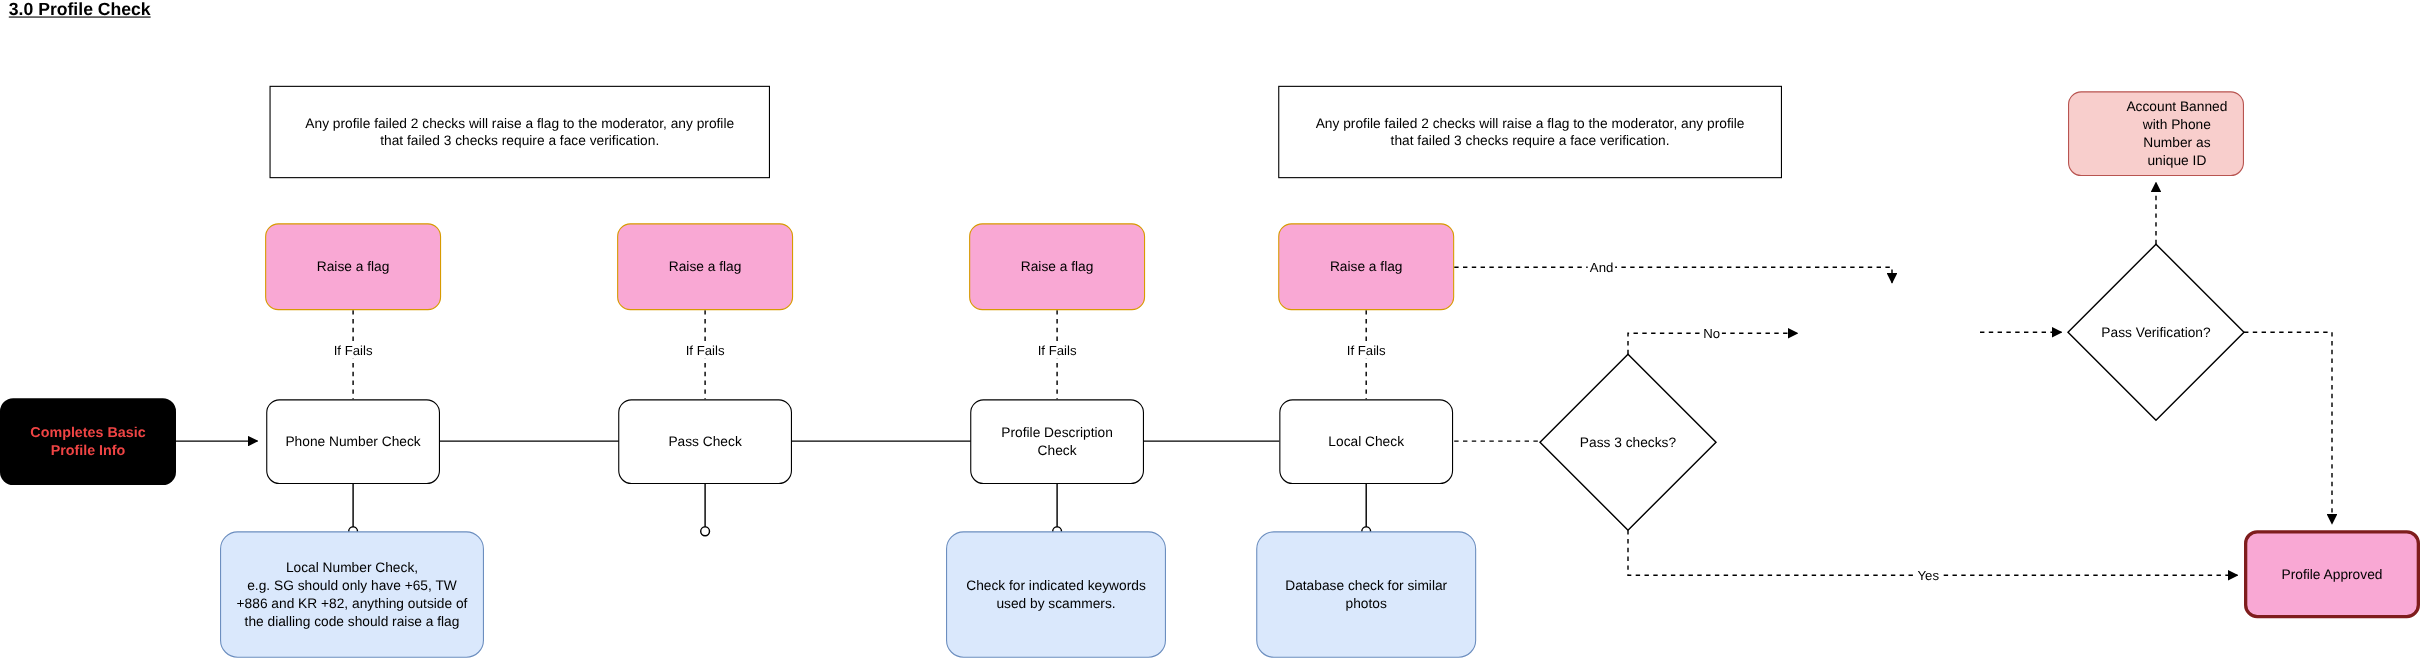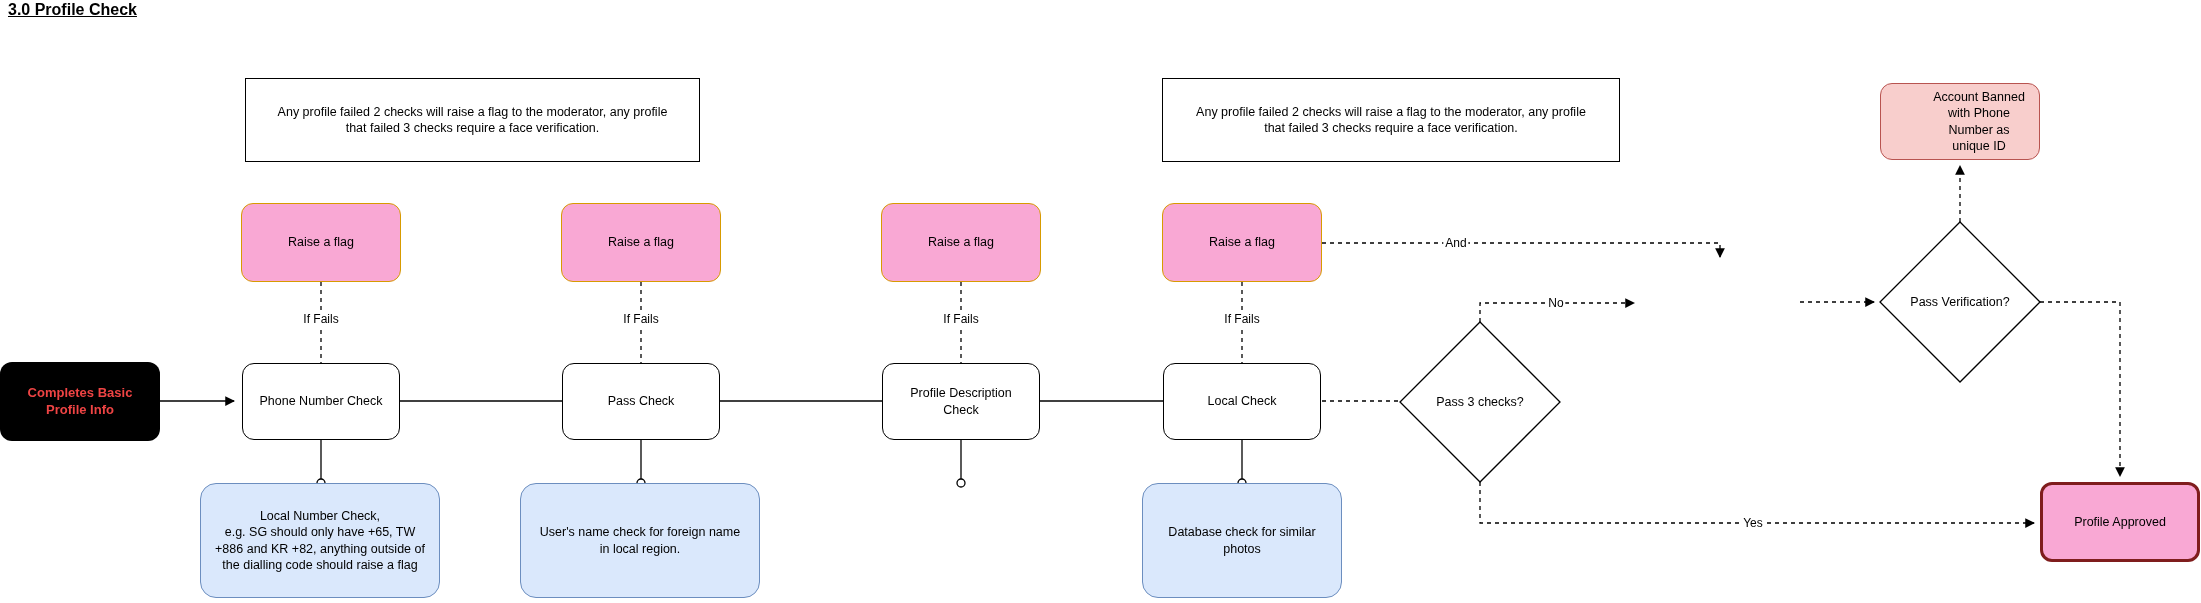--- a/index.html
+++ b/index.html
@@ -92,27 +92,27 @@
   <span class="elabel" style="left:321px;top:319px;">If Fails</span>
   <div class="node check rounded" style="left:242px;top:363px;width:158px;height:77px;">Phone Number Check</div>
   <div class="node detail" style="left:200px;top:483px;width:240px;height:115px;">Local Number Check,
 e.g. SG should only have +65, TW
 +886 and KR +82, anything outside of
 the dialling code should raise a flag</div>
 
   <div class="node flag rounded" style="left:561px;top:203px;width:160px;height:79px;">Raise a flag</div>
   <span class="elabel" style="left:641px;top:319px;">If Fails</span>
   <div class="node check rounded" style="left:562px;top:363px;width:158px;height:77px;">Pass Check</div>
-  <div class="node detail" style="left:520px;top:483px;width:240px;height:115px;">User's name check for foreign name
-in local region.</div>
 
   <div class="node flag rounded" style="left:881px;top:203px;width:160px;height:79px;">Raise a flag</div>
   <span class="elabel" style="left:961px;top:319px;">If Fails</span>
   <div class="node check rounded" style="left:882px;top:363px;width:158px;height:77px;">Profile Description
 Check</div>
+  <div class="node detail" style="left:860px;top:483px;width:200px;height:115px;">Check for indicated keywords
+used by scammers.</div>
 
   <div class="node flag rounded" style="left:1162px;top:203px;width:160px;height:79px;">Raise a flag</div>
   <span class="elabel" style="left:1242px;top:319px;">If Fails</span>
   <div class="node check rounded" style="left:1163px;top:363px;width:158px;height:77px;">Local Check</div>
   <div class="node detail" style="left:1142px;top:483px;width:200px;height:115px;">Database check for similar
 photos</div>
 
   <div class="node dlabel" style="left:1400px;top:382px;width:160px;height:40px;">Pass 3 checks?</div>
   <div class="node dlabel" style="left:1880px;top:282px;width:160px;height:40px;">Pass Verification?</div>
 

